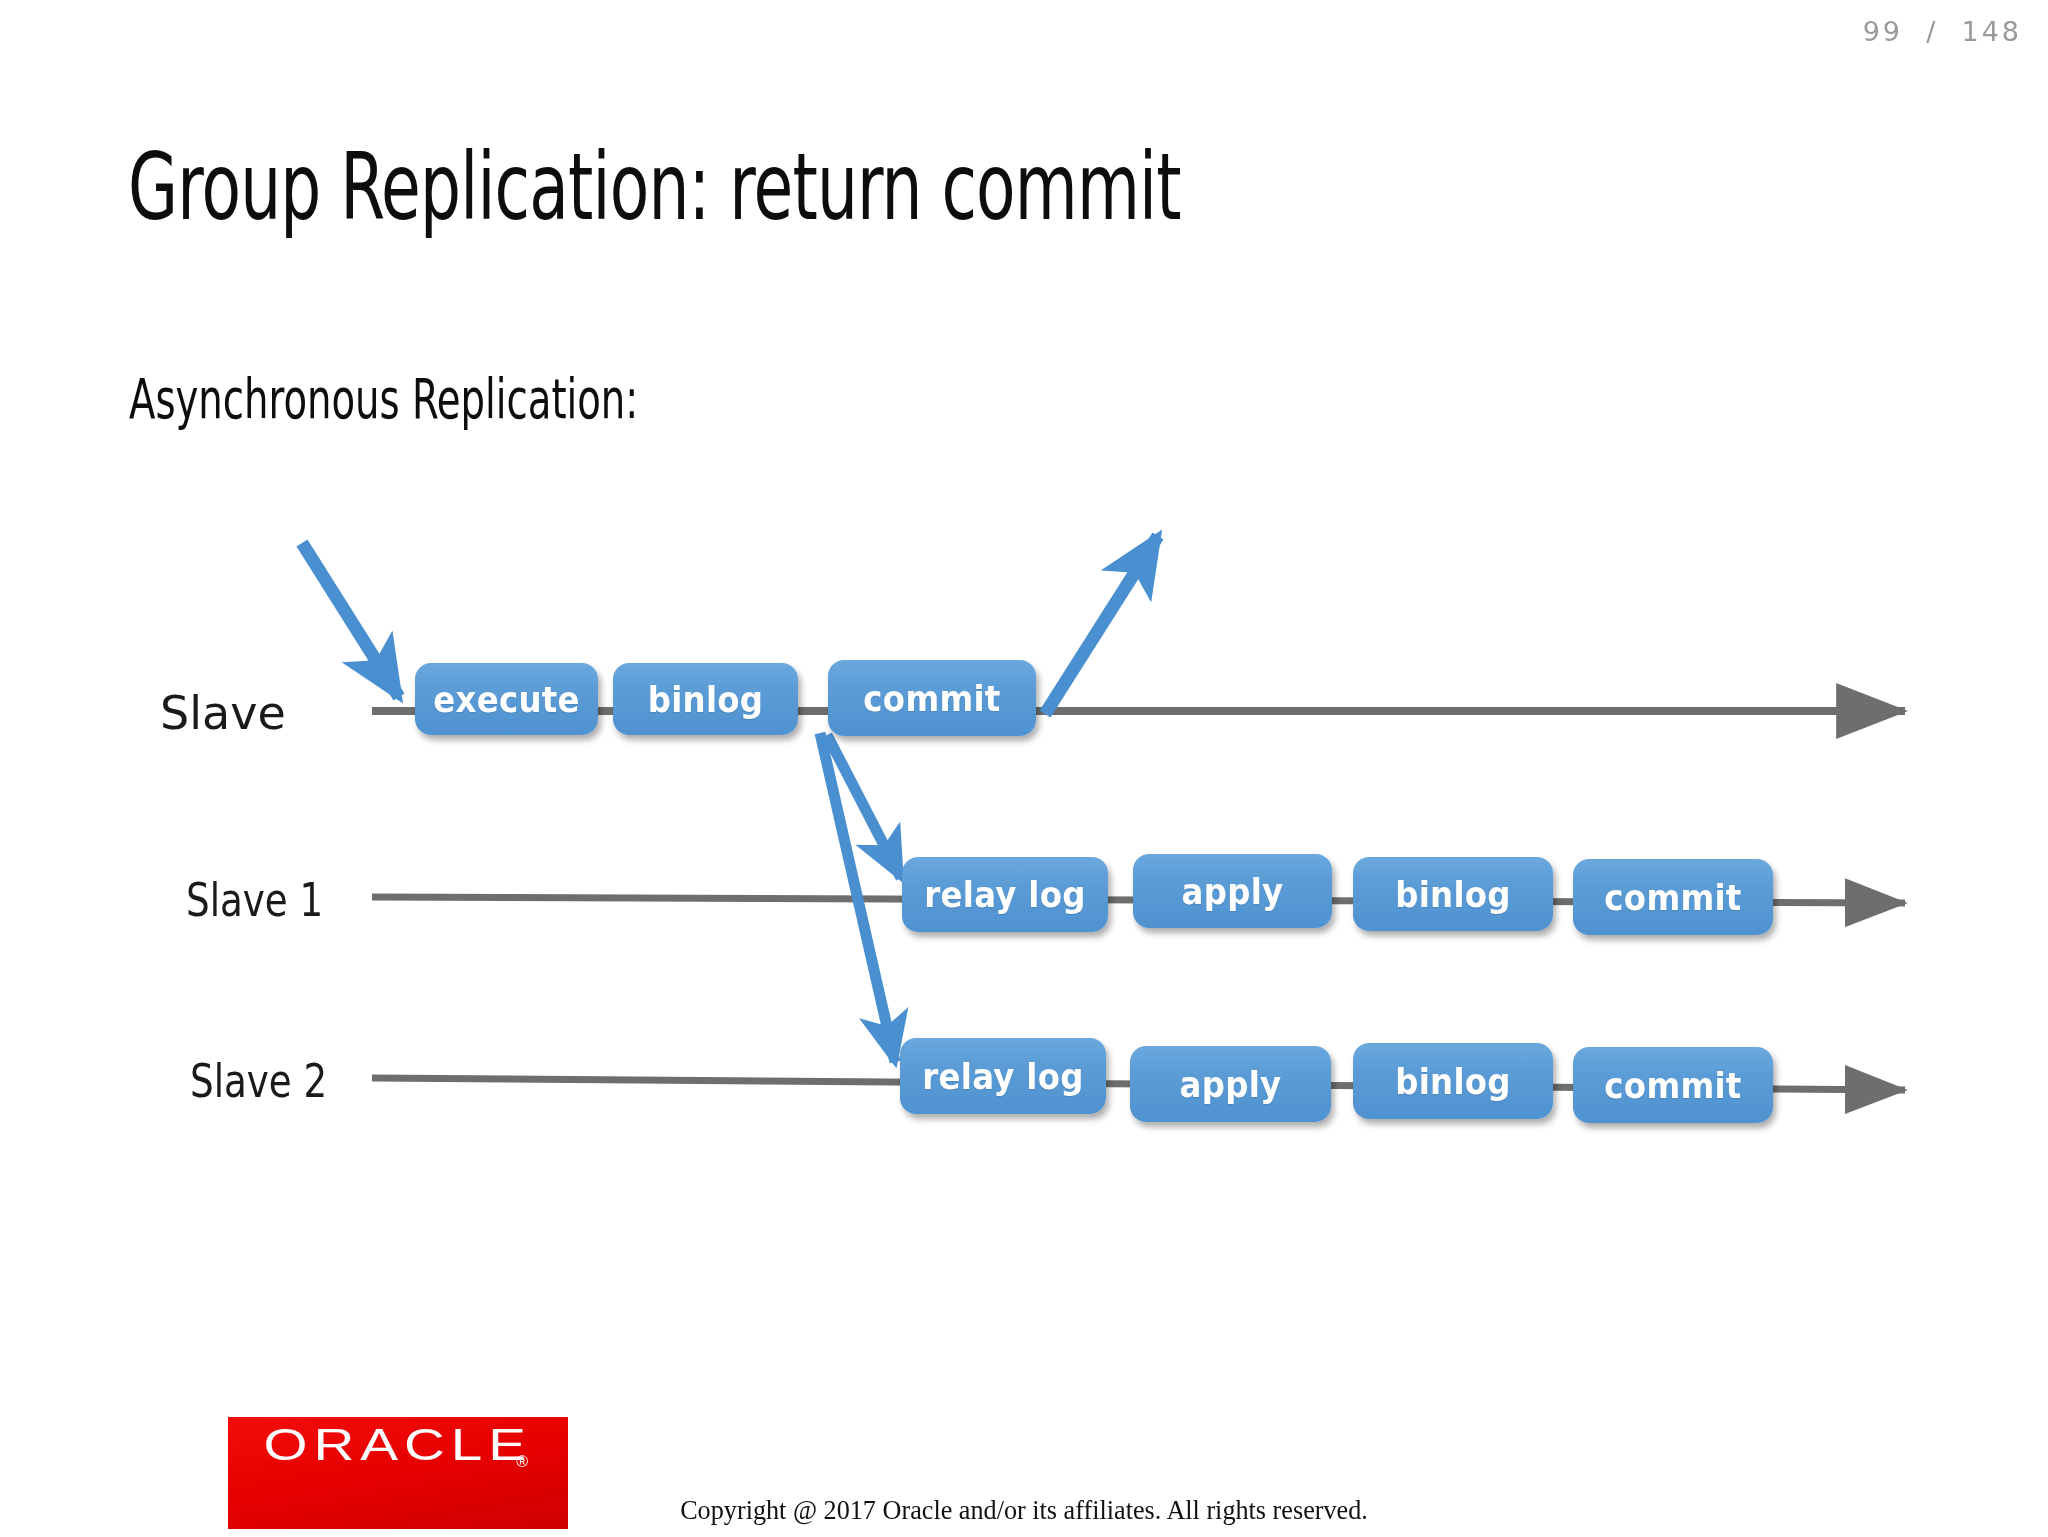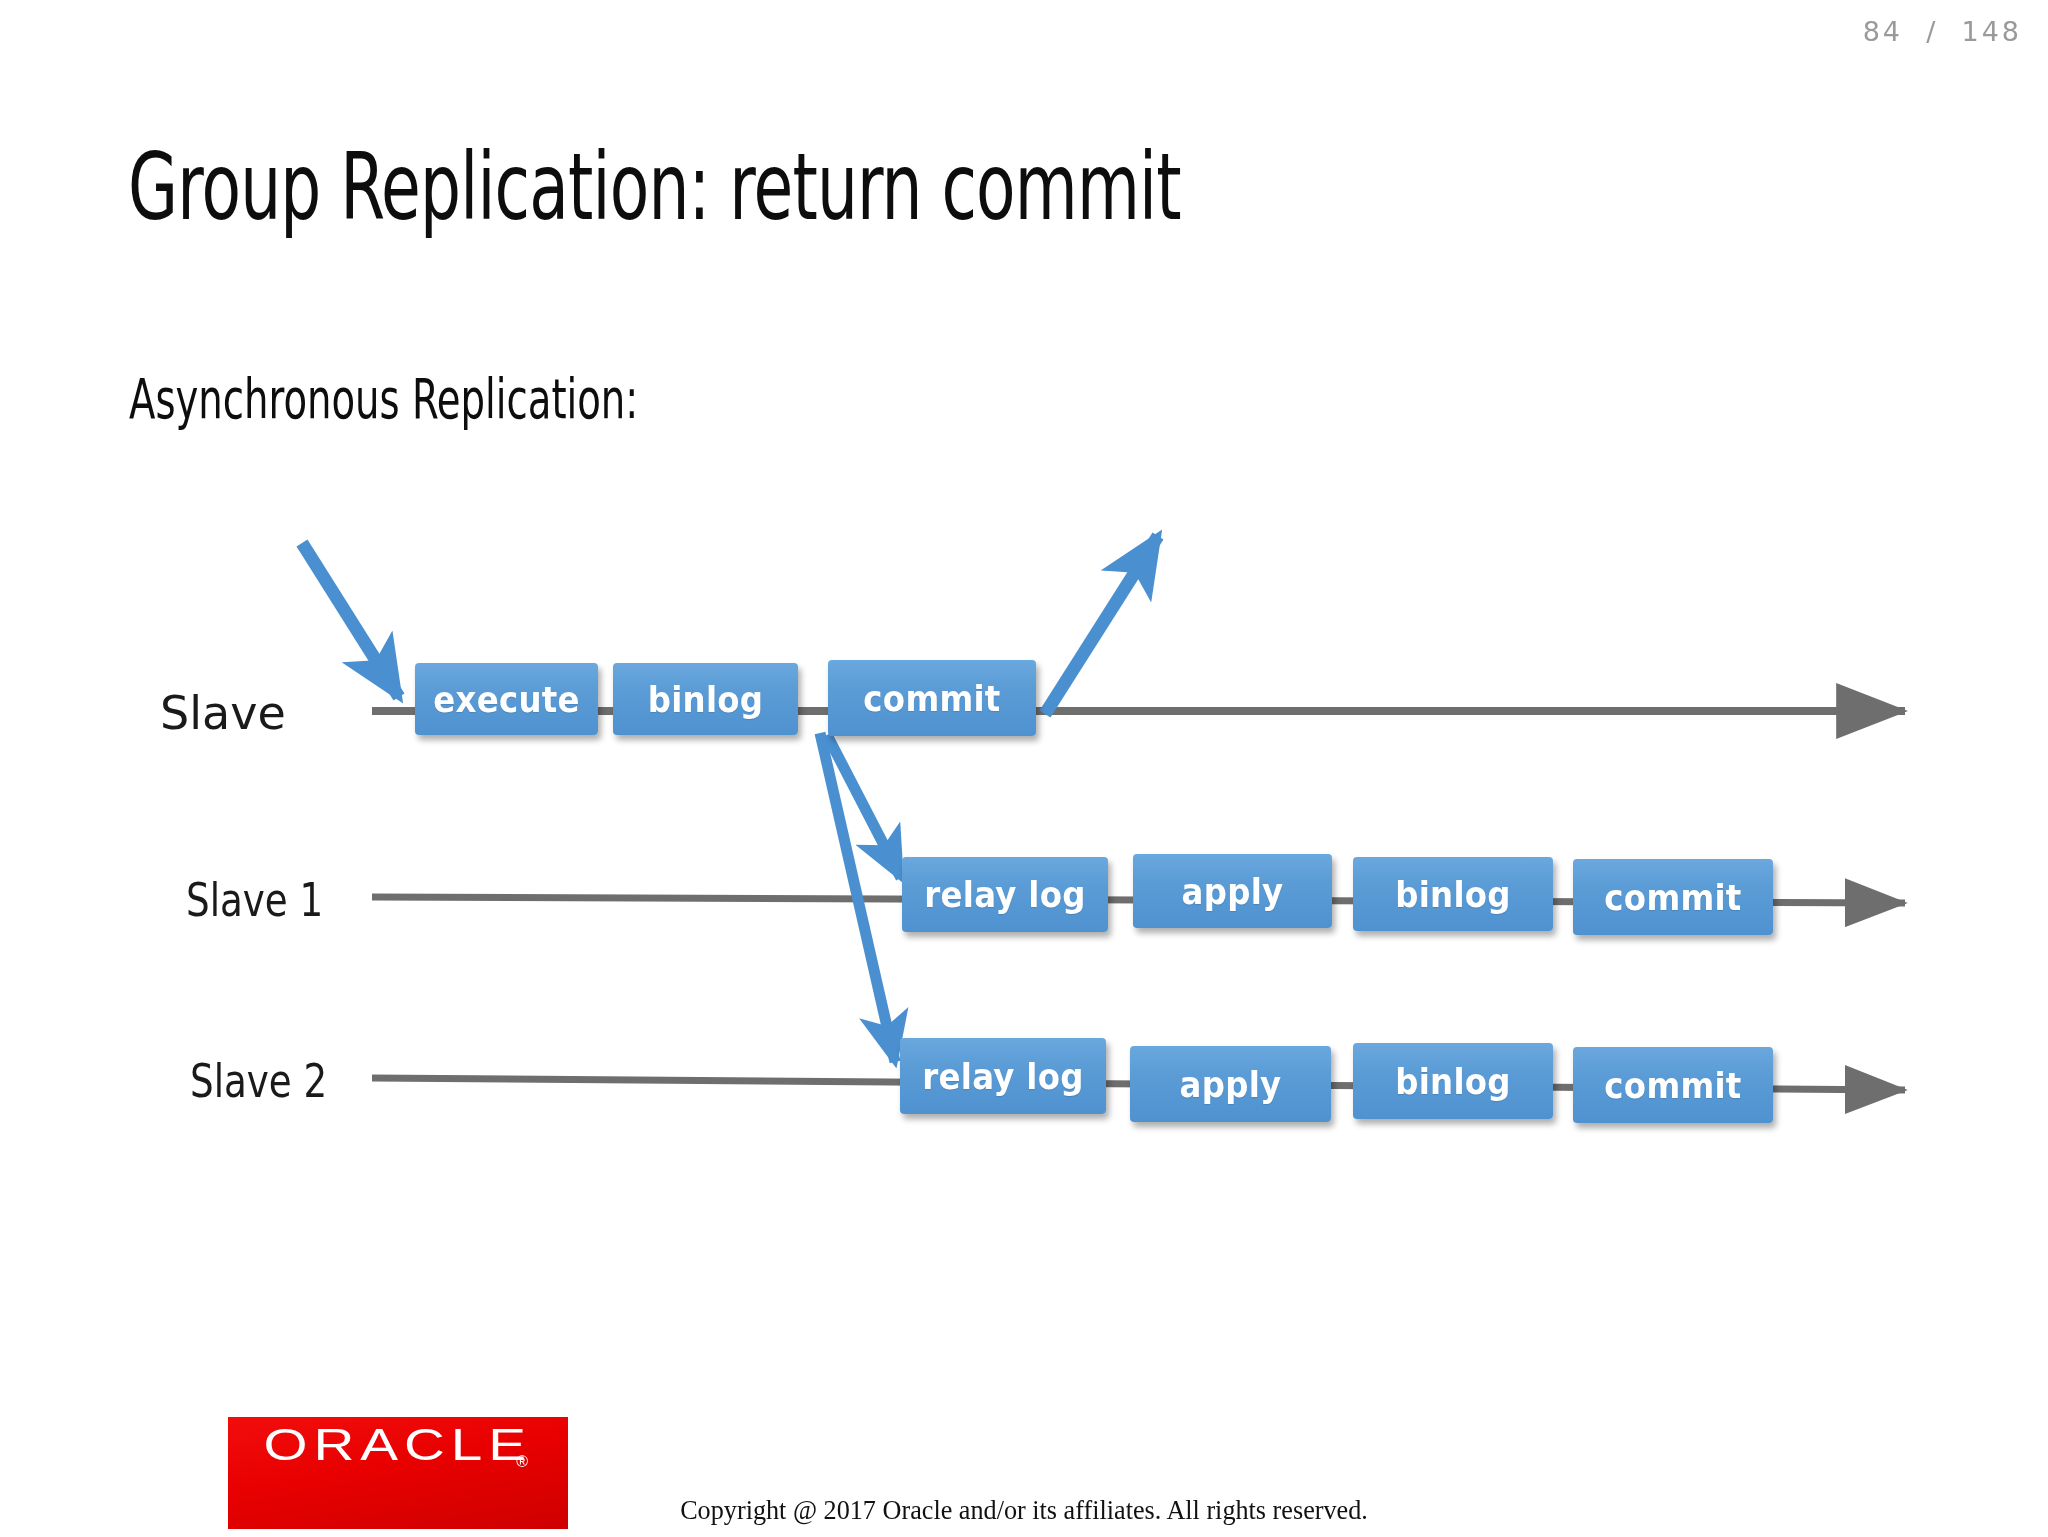--- a/index.html
+++ b/index.html
@@ -81,21 +81,21 @@
     transform-origin: left center;
   }
   .row-label.wide {
     font-family: "DejaVu Sans", sans-serif;
     font-stretch: normal;
     transform: scaleX(1);
   }
 
   .node-box {
     position: absolute;
-    border-radius: 4px;
+    border-radius: 16px;
     background: linear-gradient(180deg, #6aa8de 0%, #5b9cd6 38%, #4f92d0 100%);
     box-shadow: 3px 5px 6px rgba(0,0,0,0.32);
     display: flex;
     align-items: center;
     justify-content: center;
     color: #ffffff;
     font-family: "DejaVu Sans Condensed", "DejaVu Sans", sans-serif;
     font-stretch: condensed;
     font-weight: bold;
     font-size: 36px;
@@ -145,21 +145,21 @@
     font-family: "Liberation Serif", "DejaVu Serif", serif;
     font-size: 27px;
     color: #111111;
     white-space: nowrap;
     transform: scaleX(0.97);
   }
 </style>
 </head>
 <body>
 
-<div class="page-counter">84  /  148</div>
+<div class="page-counter">99  /  148</div>
 
 <div class="slide-title">Group Replication: return commit</div>
 <div class="slide-subtitle">Asynchronous Replication:</div>
 
 <div class="diagram">
 
   <svg class="diagram-svg" viewBox="0 0 2048 1537">
     <defs>
       <marker id="grayhead" markerWidth="9" markerHeight="7" refX="8.6" refY="3.5" orient="auto" markerUnits="strokeWidth">
         <path d="M0,0 L9,3.5 L0,7 z" fill="#6E6E6E"></path>

